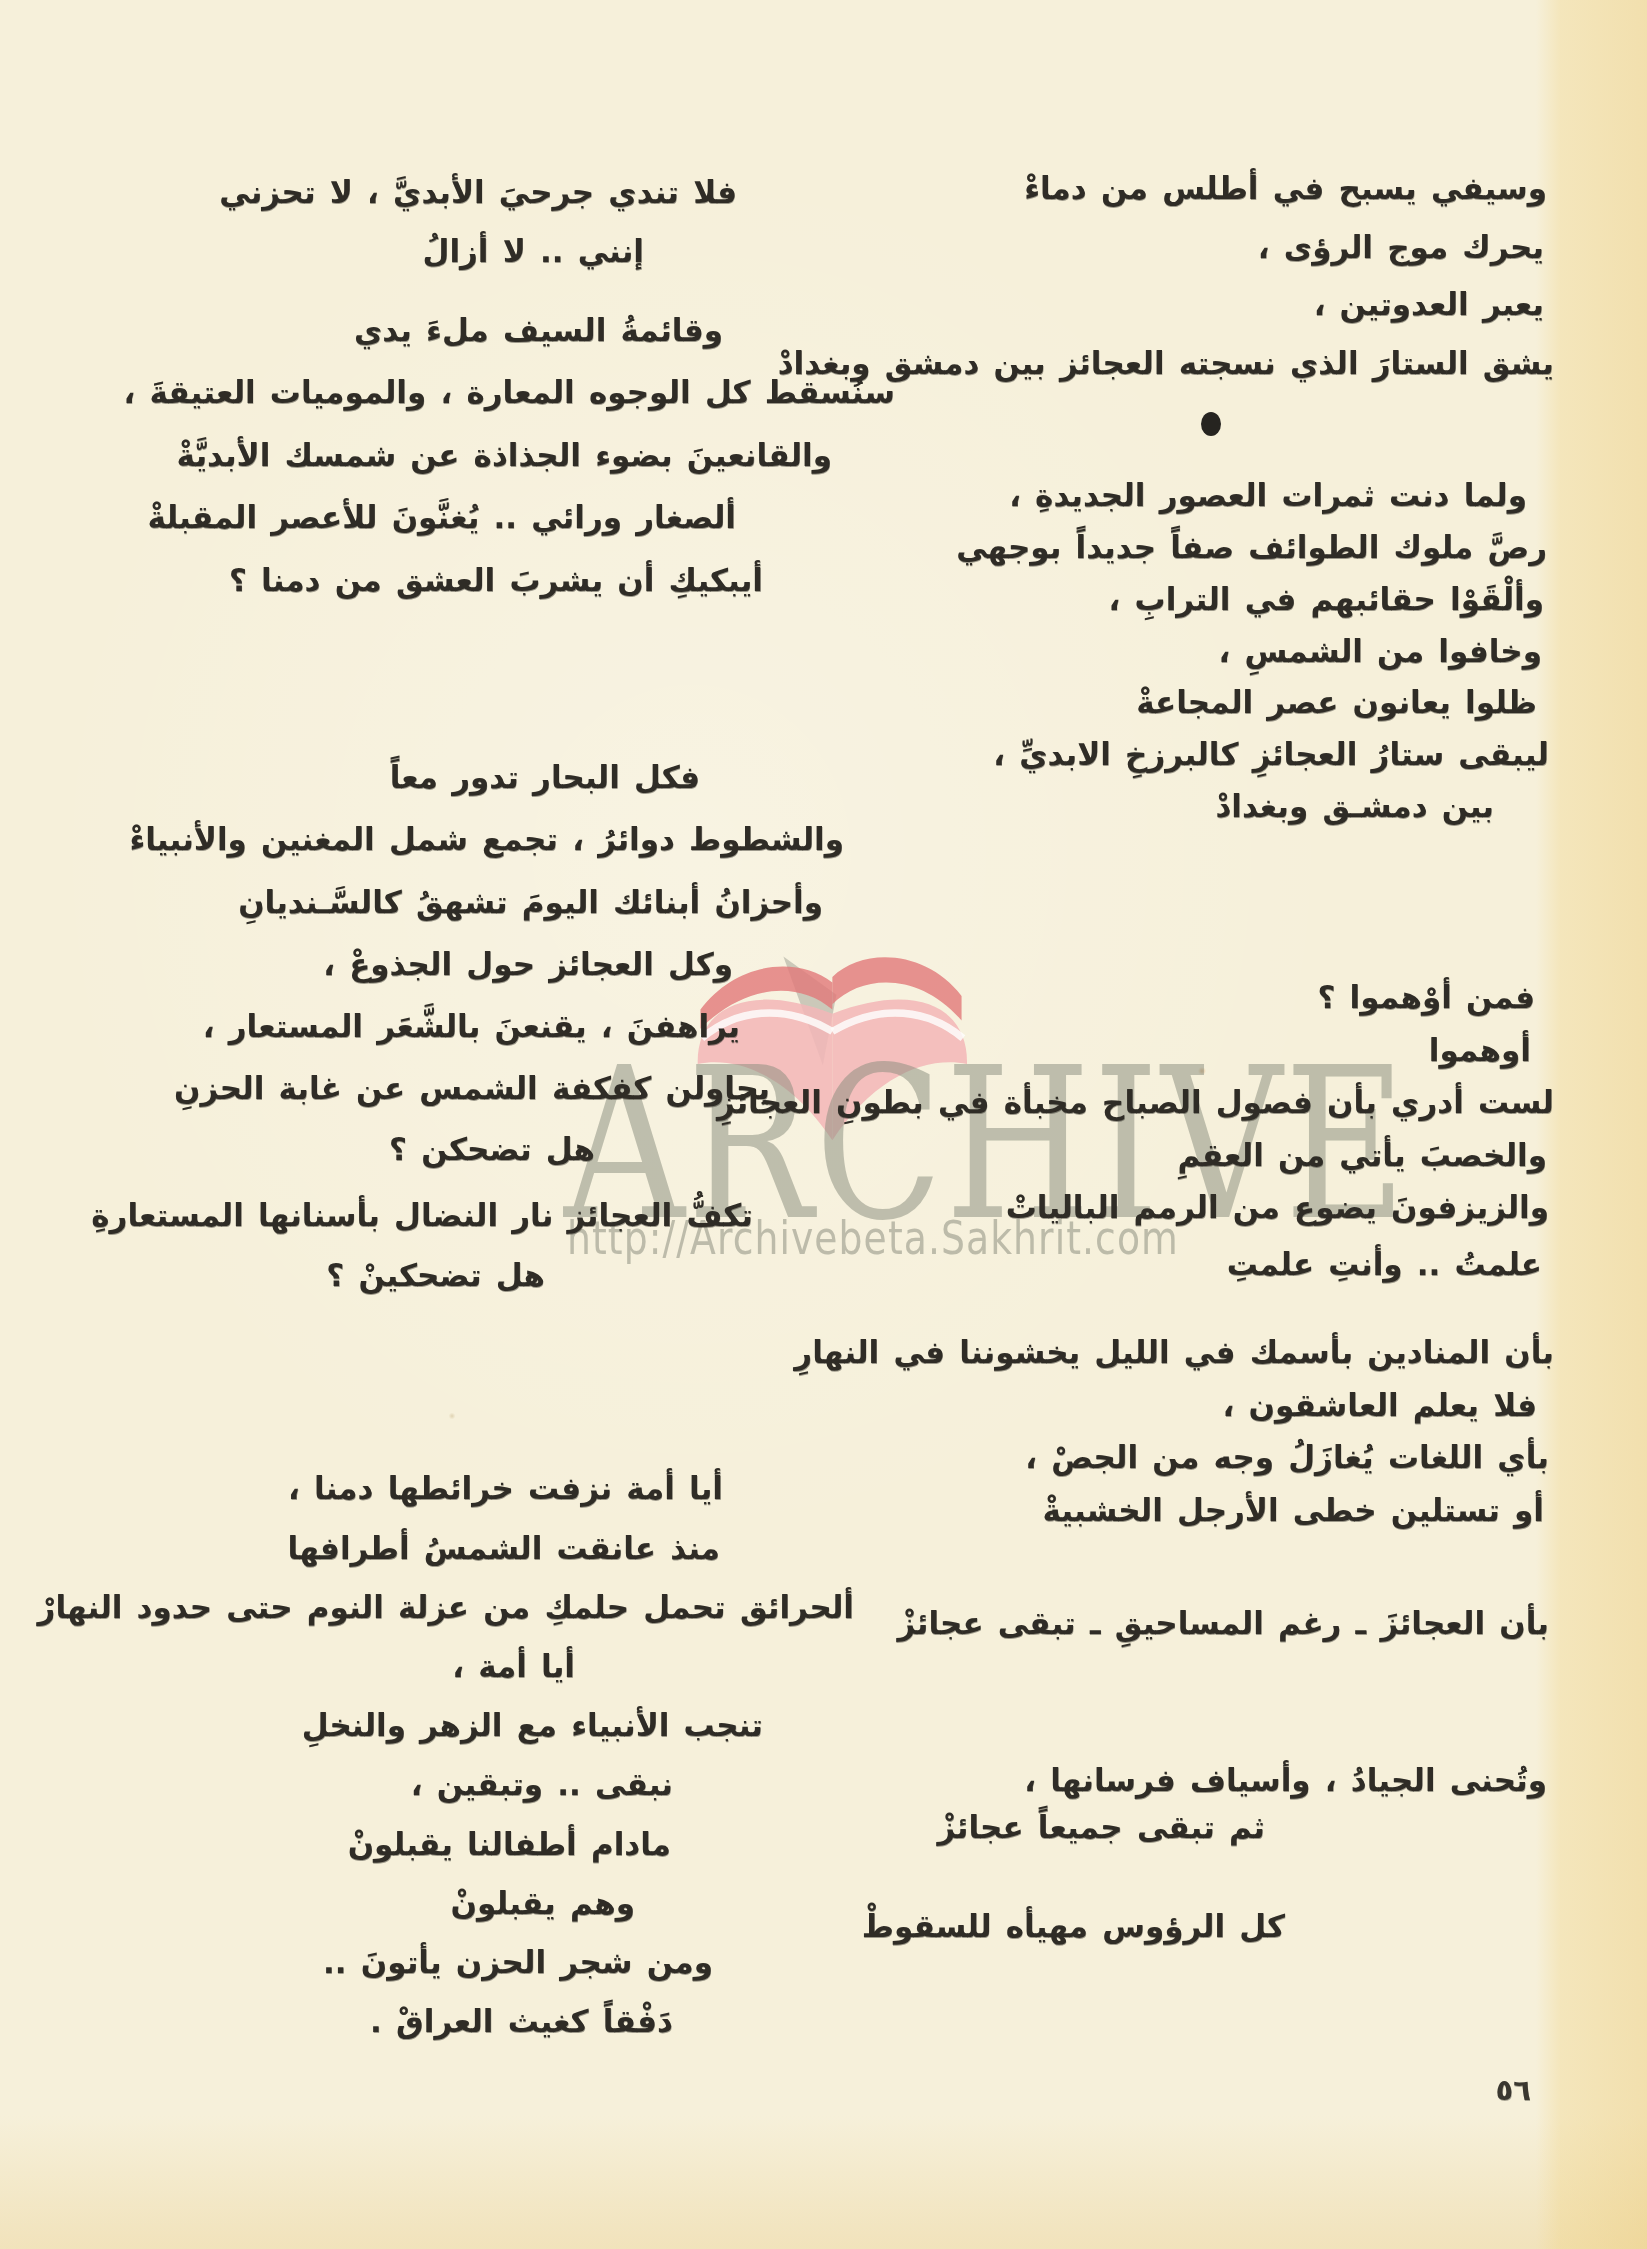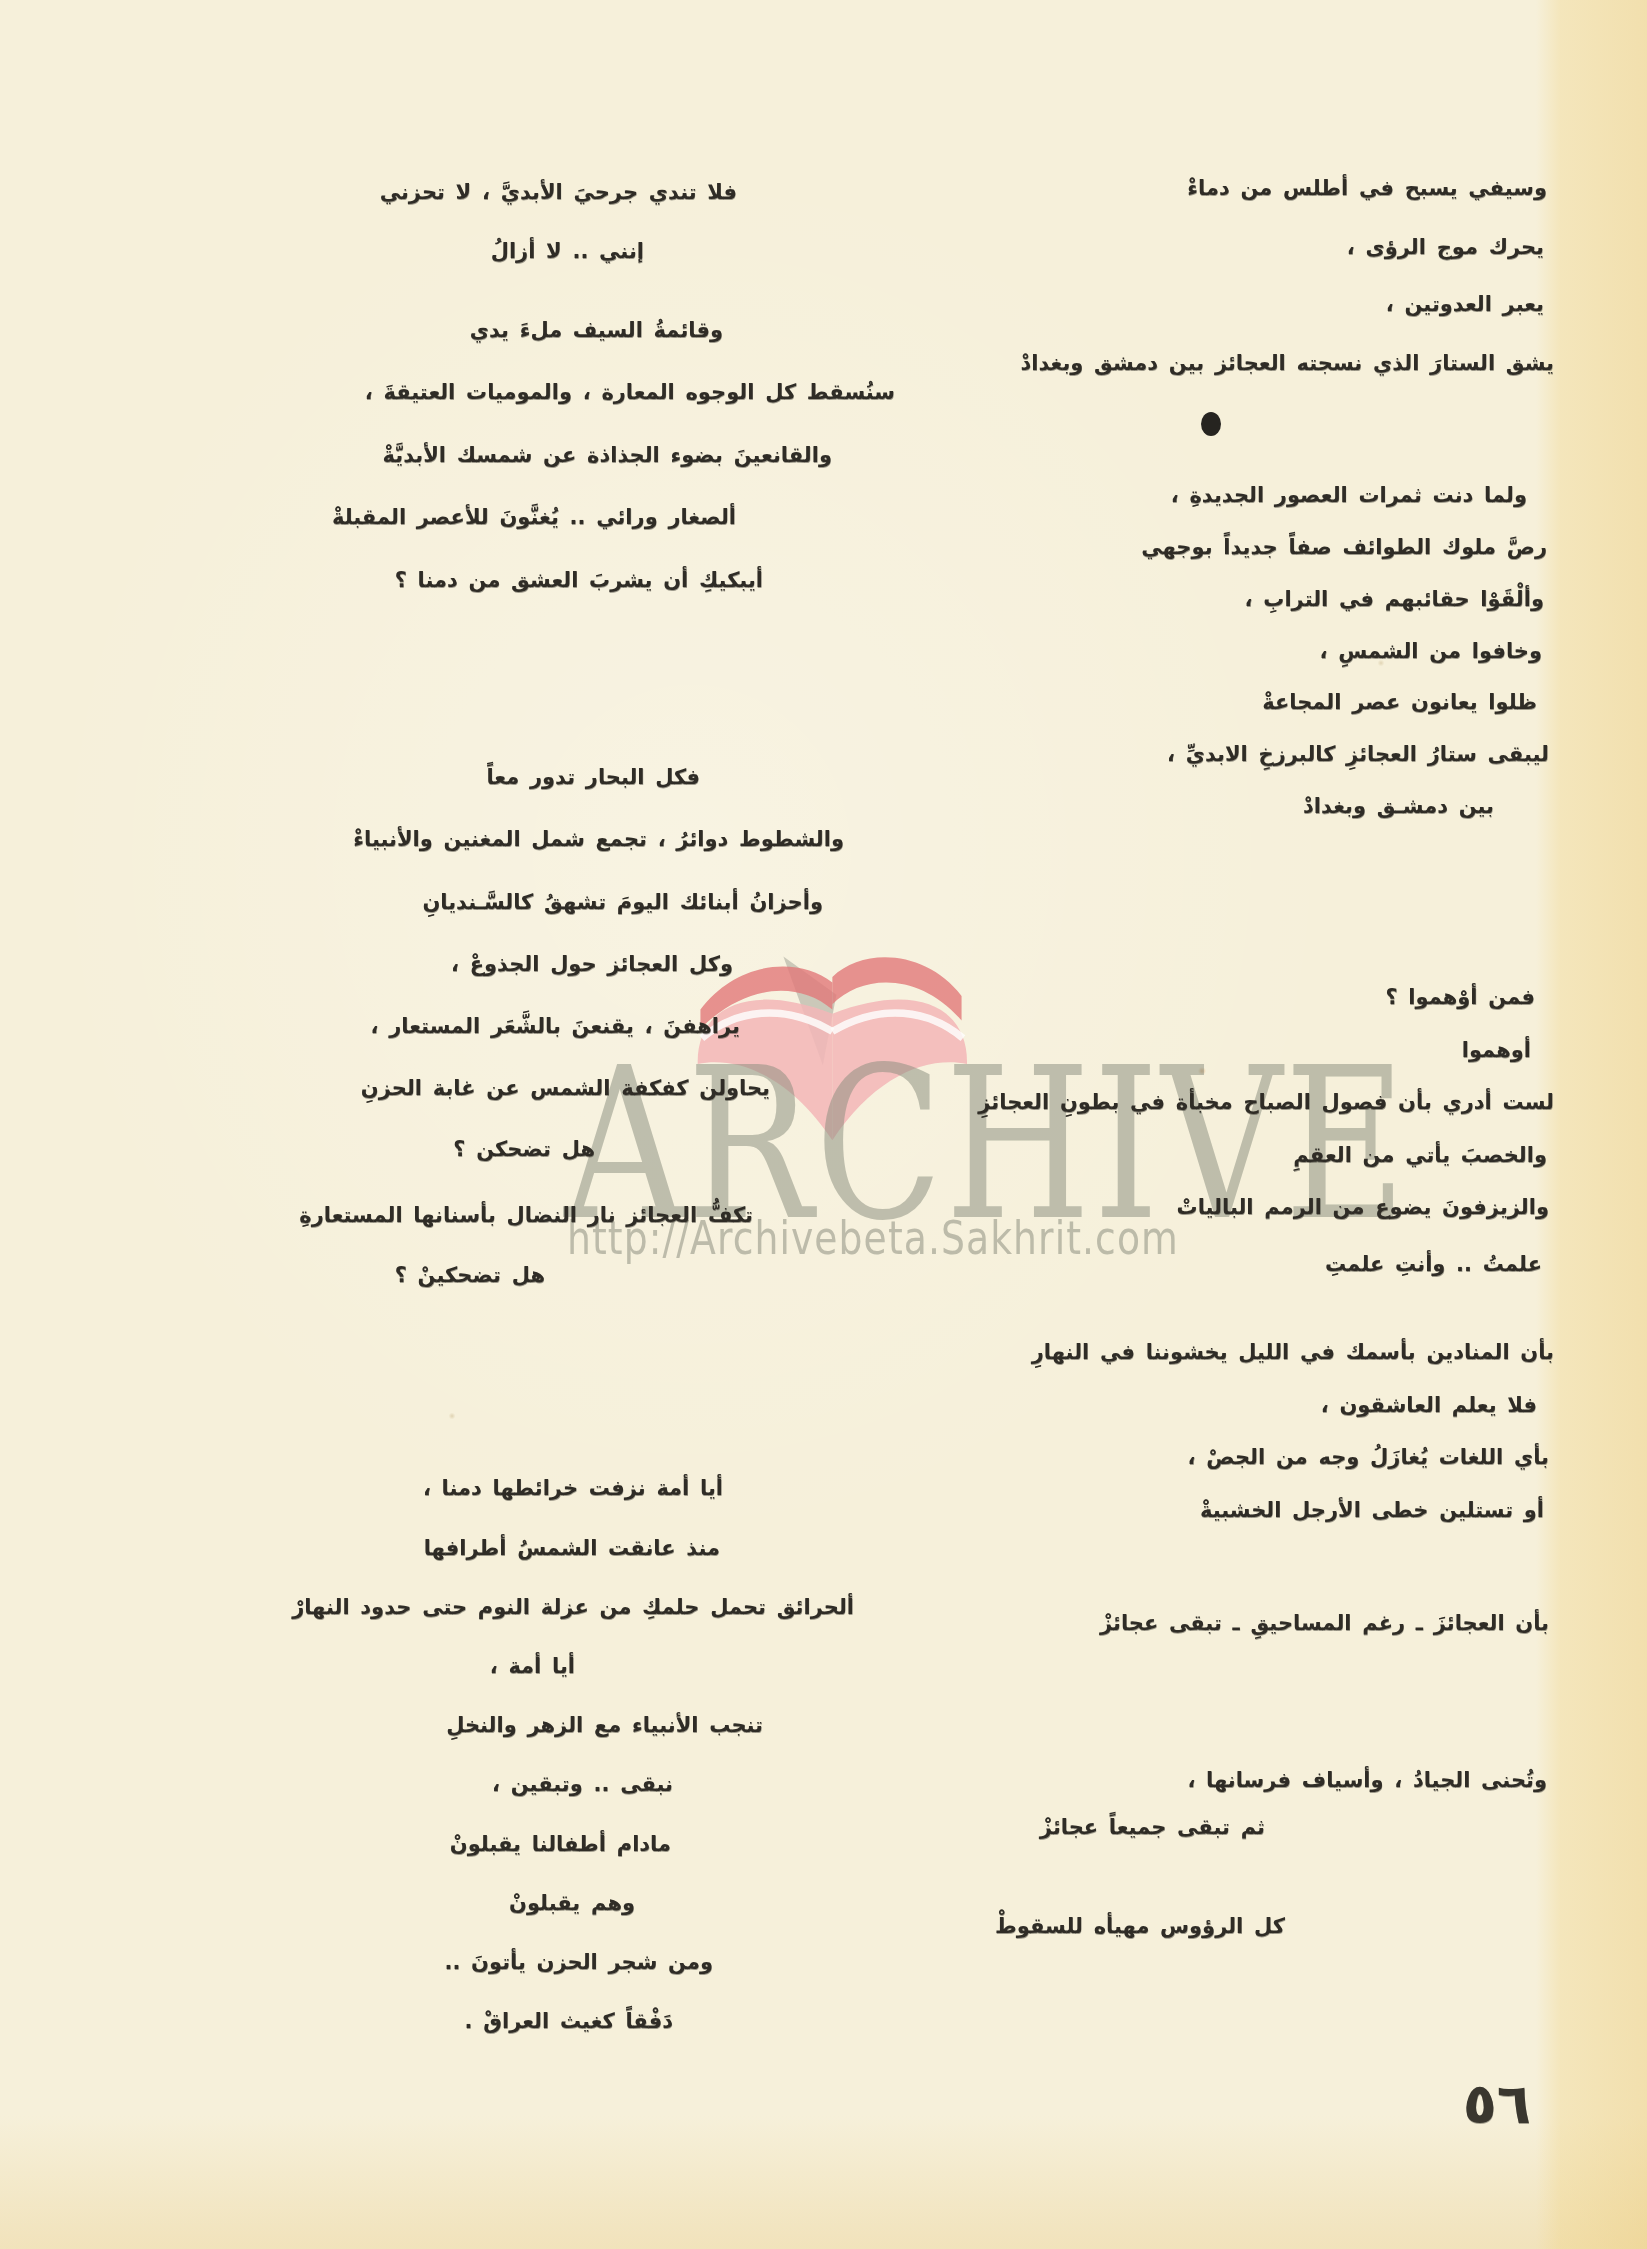--- a/index.html
+++ b/index.html
@@ -45,34 +45,34 @@
     white-space:nowrap;
   }
   
   .column{position:absolute;inset:0;}
   .poem-line{
     position:absolute;
     direction:rtl;
     white-space:nowrap;
     font-family:"DejaVu Sans",sans-serif;
     font-weight:700;
-    font-size:21px;line-height:62px;
+    font-size:31px;line-height:62px;
     word-spacing:3.4px;
     color:#2f2c26;
     text-shadow:0.3px 0.5px 0.4px rgba(47,44,38,.45);
     text-align:right;
   }
   .poem-line.dot{
     width:20px;height:24px;border-radius:50%;
     background:#262420;
   }
   .page-number{
     position:absolute;top:2076px;right:116px;
     font-family:"DejaVu Sans",sans-serif;
-    font-weight:700;font-size:56px;line-height:1;
+    font-weight:700;font-size:29px;line-height:1;
     color:#3a372f;
     text-shadow:0.3px 0.5px 0.4px rgba(47,44,38,.4);
   }
 </style>
 </head>
 <body>
 
 <div class="page">
 
   <div class="edge-strip"></div>

